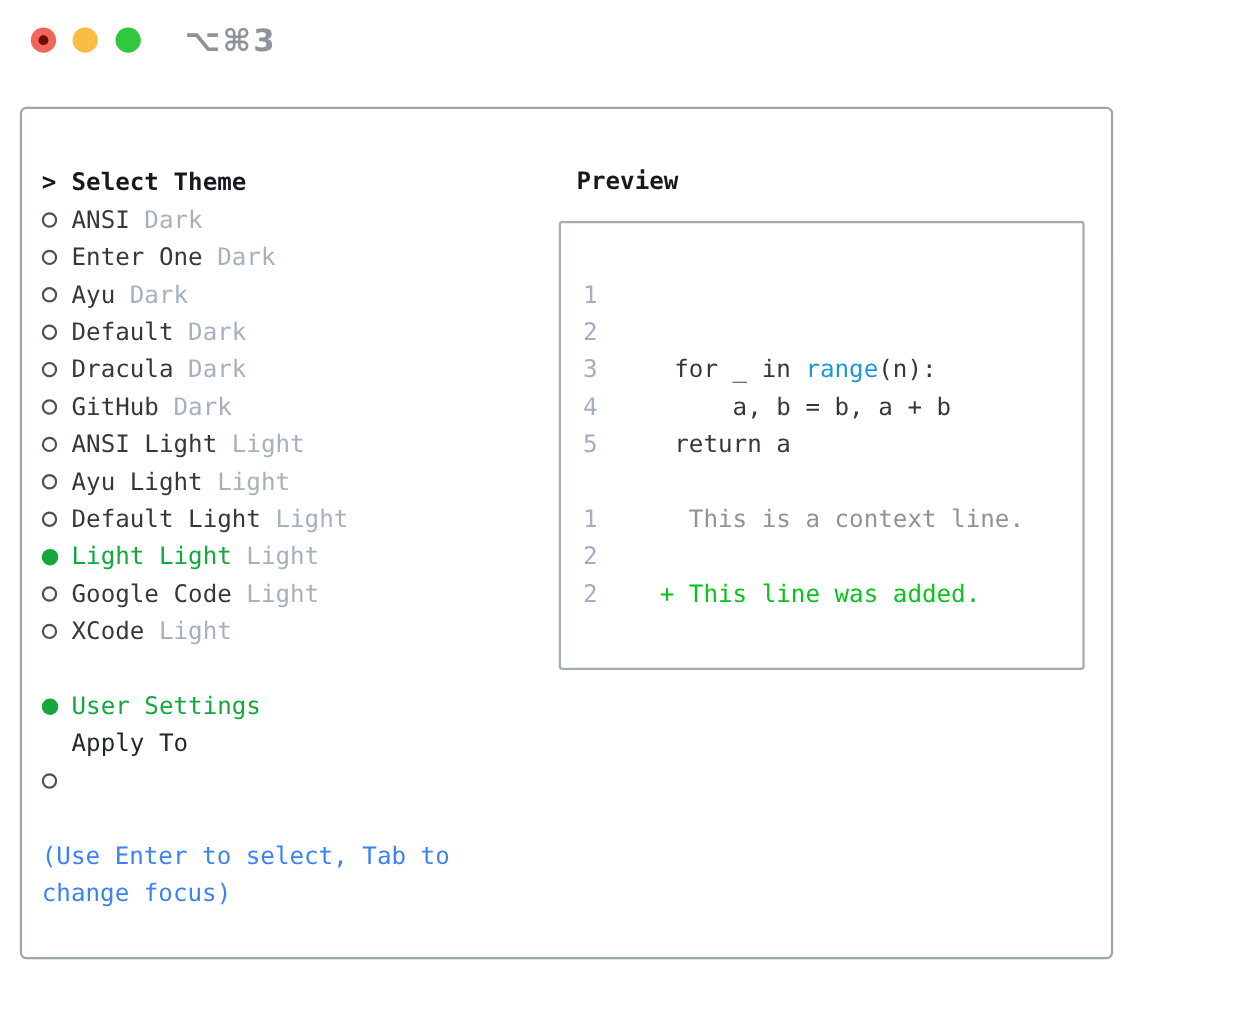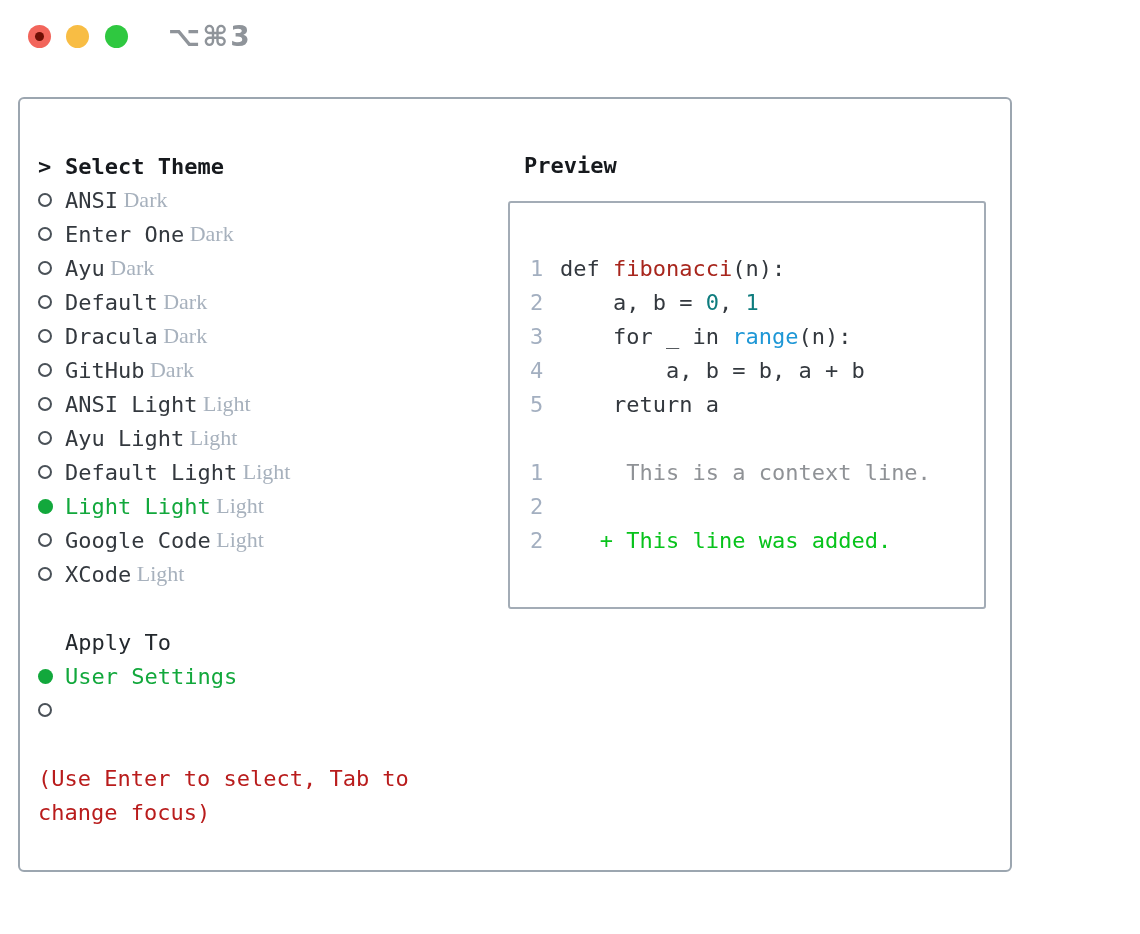--- a/index.html
+++ b/index.html
@@ -21,22 +21,22 @@
   
   .left-col{position:absolute;left:18px;top:50px;}
   .row{height:34px;display:flex;align-items:center;font-size:22px;color:#33383E;white-space:pre;}
   .prefix{width:27px;flex:none;display:flex;align-items:center;}
   .caret{font-weight:bold;color:#16191D;}
   .circle-open{width:10px;height:10px;border:2px solid #4A5158;border-radius:50%;}
   .circle-filled{width:15px;height:15px;border-radius:50%;background:#12A83C;}
   .heading{font-weight:bold;color:#16191D;}
   .subheading{color:#23282D;}
   .sel{color:#12A83C;}
-  .variant{color:#A7B1BD;font-family:Liberation Serif, serif;}
-  .hint span{color:#b91c1c;text-align:center;}
+  .variant{color:#A7B1BD;}
+  .hint span{color:#3b82f6;text-align:center;}
 
   
   .preview-heading{position:absolute;left:480px;top:50px;height:34px;line-height:34px;font-size:22px;font-weight:bold;color:#16191D;margin-left:24px;}
   .preview-box{position:absolute;left:488px;top:102px;width:478px;height:408px;box-sizing:border-box;border:2px solid #A3ACB6;border-radius:3px;background:#fff;padding:48px 0 0 20px;overflow:hidden;}
   .pv-row{height:34px;display:flex;align-items:center;font-size:22px;white-space:pre;}
   .num{width:30px;flex:none;color:#A3AFC0;}
   .code-text{color:#33383E;}
   .code-fn{color:#A8261D;}
   .code-num{color:#0E7C7E;}
   .code-bi{color:#1E97D6;text-align:center;}
@@ -66,31 +66,31 @@
         <div class="row"><span class="prefix"><span class="circle-open"></span></span><span>Default</span><span class="variant"> Dark</span></div>
         <div class="row"><span class="prefix"><span class="circle-open"></span></span><span>Dracula</span><span class="variant"> Dark</span></div>
         <div class="row"><span class="prefix"><span class="circle-open"></span></span><span>GitHub</span><span class="variant"> Dark</span></div>
         <div class="row"><span class="prefix"><span class="circle-open"></span></span><span>ANSI Light</span><span class="variant"> Light</span></div>
         <div class="row"><span class="prefix"><span class="circle-open"></span></span><span>Ayu Light</span><span class="variant"> Light</span></div>
         <div class="row"><span class="prefix"><span class="circle-open"></span></span><span>Default Light</span><span class="variant"> Light</span></div>
         <div class="row"><span class="prefix"><span class="circle-filled"></span></span><span class="sel">Light Light</span><span class="variant"> Light</span></div>
         <div class="row"><span class="prefix"><span class="circle-open"></span></span><span>Google Code</span><span class="variant"> Light</span></div>
         <div class="row"><span class="prefix"><span class="circle-open"></span></span><span>XCode</span><span class="variant"> Light</span></div>
         <div class="row"></div>
+        <div class="row"><span class="prefix"><span class="circle-filled"></span></span><span class="sel">User Settings</span></div>
         <div class="row"><span class="prefix"></span><span class="subheading">Apply To</span></div>
-        <div class="row"><span class="prefix"><span class="circle-filled"></span></span><span class="sel">User Settings</span></div>
         <div class="row"><span class="prefix"><span class="circle-open"></span></span></div>
         <div class="row"></div>
         <div class="row hint"><span>(Use Enter to select, Tab to</span></div>
         <div class="row hint"><span>change focus)</span></div>
       </div>
     <div class="preview-heading">Preview</div>
     <div class="preview-box" id="preview-box">
-        <div class="pv-row"><span class="num">1</span><span><span class="code-text">def </span><span class="code-fn">fibonacci</span><span class="code-text">(n):</span></span></div>
-        <div class="pv-row"><span class="num">2</span><span><span class="code-text">    a, b = </span><span class="code-num">0</span><span class="code-text">, </span><span class="code-num">1</span></span></div>
+        <div class="pv-row"><span class="num">1</span></div>
+        <div class="pv-row"><span class="num">2</span></div>
         <div class="pv-row"><span class="num">3</span><span><span class="code-text">    for _ in </span><span class="code-bi">range</span><span class="code-text">(n):</span></span></div>
         <div class="pv-row"><span class="num">4</span><span><span class="code-text">        a, b = b, a + b</span></span></div>
         <div class="pv-row"><span class="num">5</span><span><span class="code-text">    return a</span></span></div>
         <div class="pv-row"></div>
         <div class="pv-row"><span class="num">1</span><span class="diff-context">     This is a context line.</span></div>
         <div class="pv-row"><span class="num">2</span></div>
         <div class="pv-row"><span class="num">2</span><span class="diff-added">   + This line was added.</span></div>
       </div>
   </div>
 </div>

